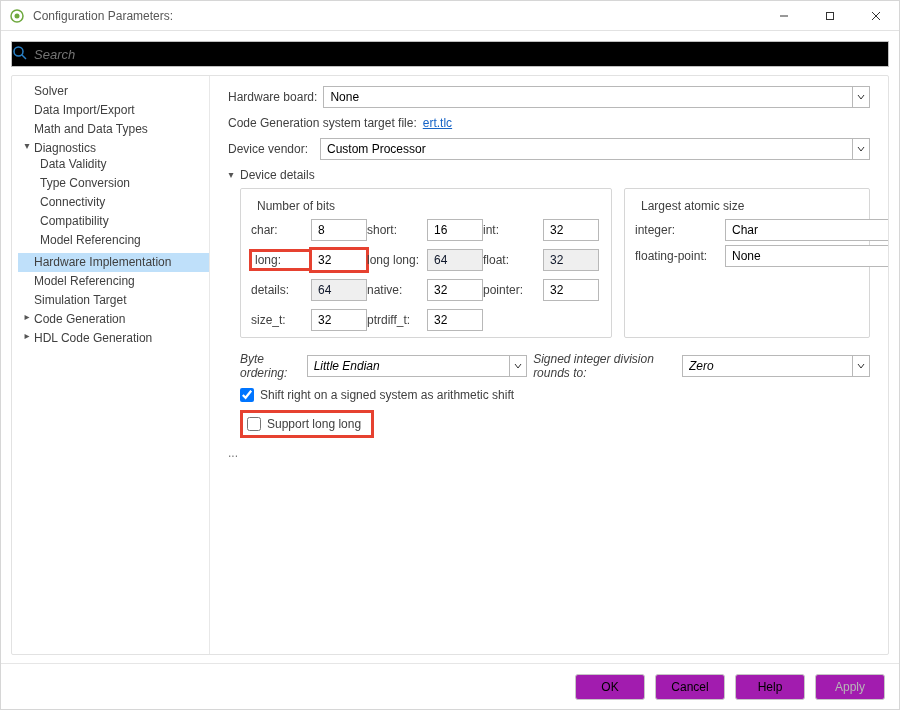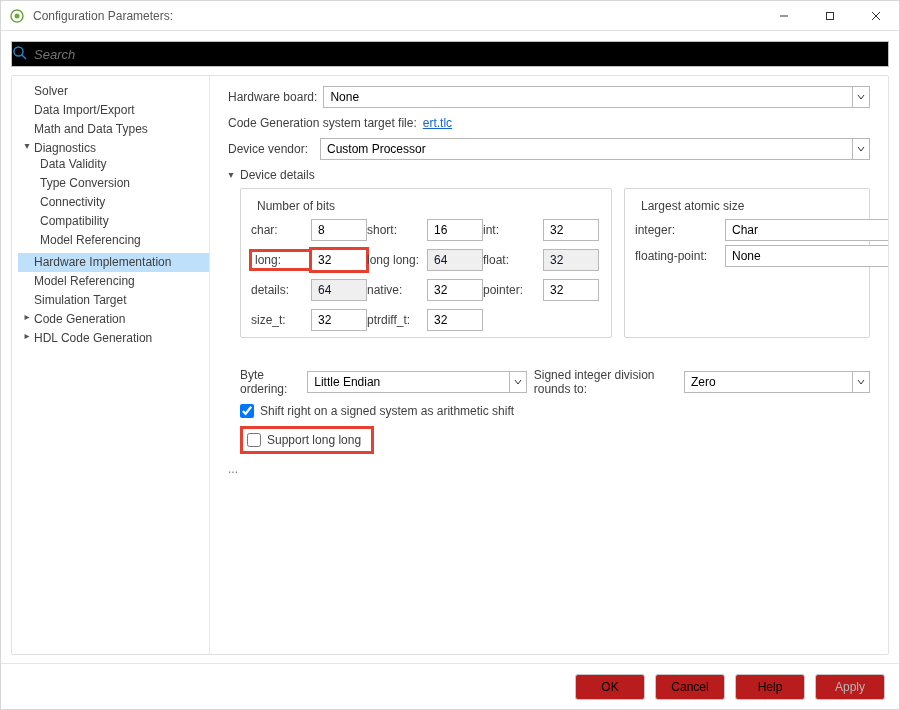--- a/index.html
+++ b/index.html
@@ -57,21 +57,21 @@
   .hl{outline:3px solid var(--highlight);outline-offset:-1px;}
   .hl-box{border:3px solid var(--highlight);display:inline-flex;align-items:center;padding:4px 10px 4px 4px;}
   .kv-grid{display:grid;grid-template-columns:90px 130px;row-gap:4px;align-items:center;}
   .combo-sm{display:flex;width:130px;}
   .combo-sm input{flex:1;height:22px;border:1px solid var(--field-border);border-right:none;padding:0 6px;font:inherit;background:#fff;}
   .check{display:inline-flex;align-items:center;gap:6px;}
   .check input{width:14px;height:14px;margin:0;}
   .ellipsis{color:#777;margin-top:8px;}
   
   .footer{height:46px;border-top:1px solid #e6e6e6;display:flex;align-items:center;justify-content:flex-end;gap:10px;padding:0 14px;}
-  .btn{min-width:70px;height:26px;border:1px solid var(--btn-border);background:#b91c1c;border-radius:3px;font:inherit;padding:0 14px;}
+  .btn{min-width:70px;height:26px;border:1px solid var(--btn-border);background:#a21caf;border-radius:3px;font:inherit;padding:0 14px;}
   .btn[disabled]{color:#b6b6b6;}
 </style>
 </head>
 <body>
 
 <div class="window">
 
   <div class="titlebar">
     <span class="app-icon">
       <svg viewBox="0 0 16 16">
@@ -259,21 +259,21 @@
             </div>
             <label>floating-point:</label>
             <div class="combo-sm">
               <input value="None" style="">
 
             </div>
           </div>
         </div>
       </div>
 
-      <div class="row" style="margin-left:12px;margin-top:20px;">
+      <div class="row" style="margin-left:12px;margin-top:4px;font-style:italic;">
         <span class="lab" style="min-width:auto;padding-right:6px;">Byte ordering:</span>
         <div class="combo" style="flex:0 0 220px;">
           <input value="Little Endian" style="">
           <span class="arrow">
               <svg viewBox="0 0 8 8">
                 <polyline points="1,2 4,6 7,2" fill="none" stroke="#333" stroke-width="1"></polyline>
               </svg>
             </span>
         </div>
         <span style="width:8px;"></span>

